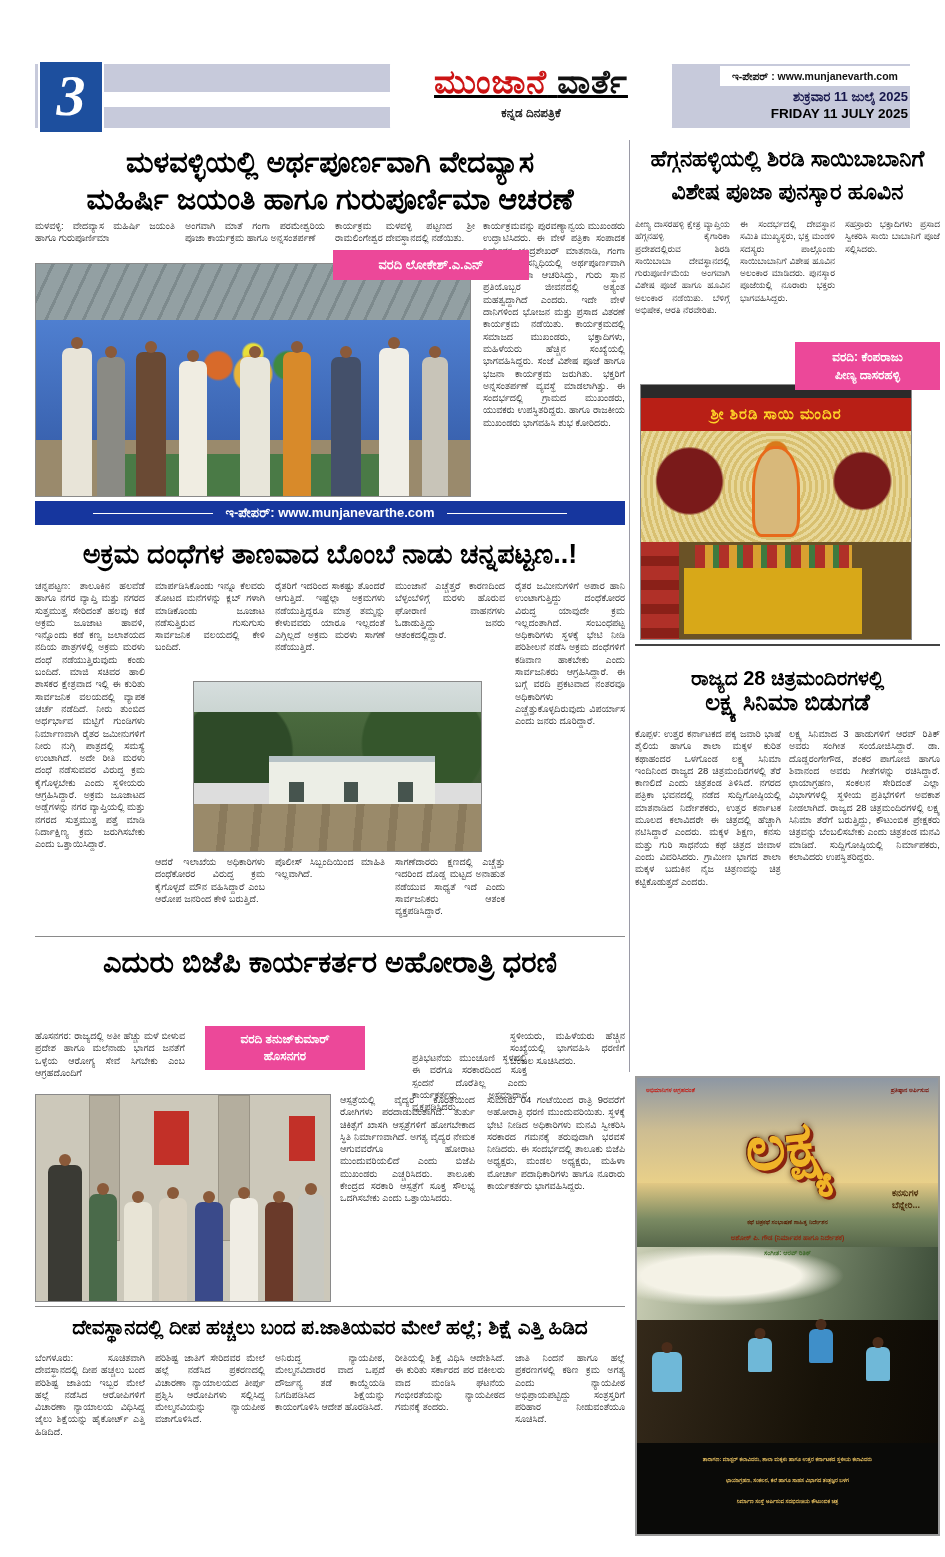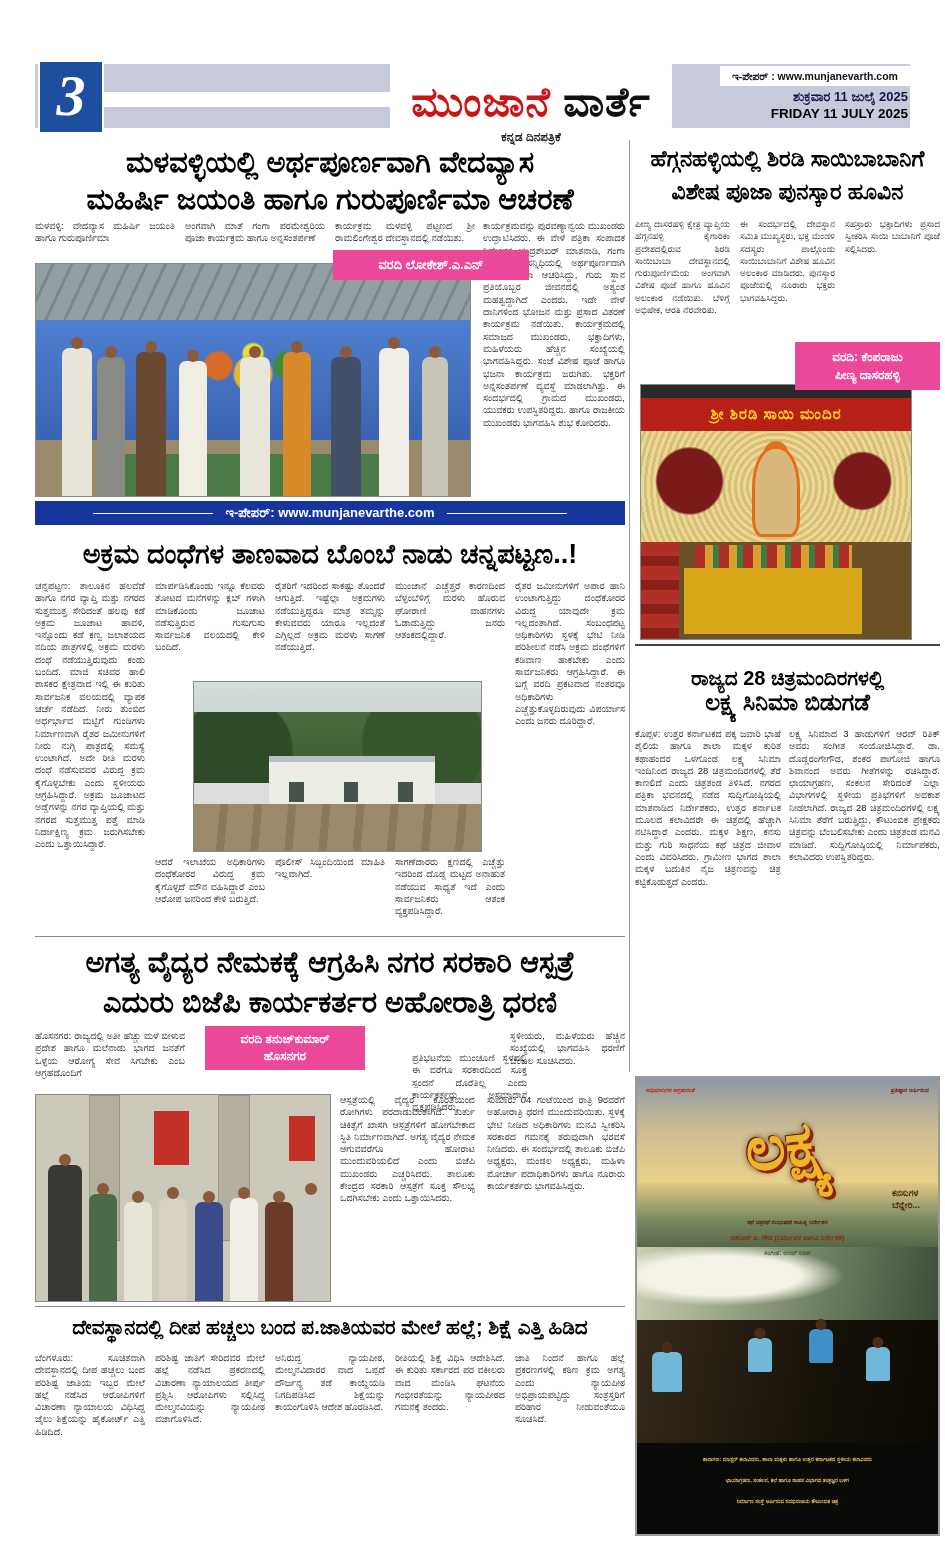--- a/index.html
+++ b/index.html
@@ -7,21 +7,21 @@
         font-family:"Liberation Sans","DejaVu Sans",sans-serif;overflow:hidden;}
   
   .band{position:absolute;left:35px;top:64px;width:875px;height:64px;background:#c7cadb;}
   .band-stripe{position:absolute;left:104px;top:92px;width:288px;height:15px;background:#ffffff;}
   .pageno{position:absolute;left:38px;top:60px;width:66px;height:74px;background:#1d4f9e;
           border:2px solid #ffffff;box-sizing:border-box;color:#fff;
           font-family:"Liberation Serif","DejaVu Serif",serif;font-weight:bold;font-style:italic;
           font-size:58px;line-height:68px;text-align:center;}
   .masthead{position:absolute;left:390px;top:57px;width:282px;height:78px;background:#ffffff;
             border-radius:8px;text-align:center;}
-  .masthead .t1{font-size:41px;font-weight:bold;letter-spacing:1px;margin-top:22px;}
+  .masthead .t1{font-size:33px;font-weight:bold;letter-spacing:1px;margin-top:6px;text-decoration:underline;}
   .masthead .red{color:#cc1414;}
   .masthead .blk{color:#111;}
   .masthead .t2{font-size:12px;font-weight:bold;color:#222;margin-top:4px;}
   .epaper-box{position:absolute;left:720px;top:66px;width:190px;height:20px;background:#fff;
               font-size:10.5px;font-weight:bold;color:#111;text-align:center;line-height:20px;overflow:hidden;}
   .date-kn{position:absolute;left:700px;top:89px;width:208px;text-align:right;
            font-size:13px;font-weight:bold;color:#15154a;}
   .date-en{position:absolute;left:700px;top:106px;width:208px;text-align:right;
            font-size:13.5px;font-weight:bold;color:#000;}
   
@@ -177,21 +177,20 @@
     <div class="p2-house">
       <div class="p2-win" style="left:12%;"></div>
       <div class="p2-win" style="left:45%;"></div>
       <div class="p2-win" style="left:78%;"></div>
     </div>
     <div class="p2-ground"></div>
   </div>
 
   <div class="rule-h" style="left:35px;top:936px;width:590px;"></div>
   <div class="hl" style="left:35px;top:942px;width:590px;height:82px;font-size:29px;line-height:40px;">
-    <div>ಅಗತ್ಯ ವೈದ್ಯರ ನೇಮಕಕ್ಕೆ ಆಗ್ರಹಿಸಿ ನಗರ ಸರಕಾರಿ ಆಸ್ಪತ್ರೆ</div>
     <div>ಎದುರು ಬಿಜೆಪಿ ಕಾರ್ಯಕರ್ತರ ಅಹೋರಾತ್ರಿ ಧರಣಿ</div>
   </div>
   <div class="col" style="left:35px;top:1030px;width:150px;height:60px;">ಹೊಸನಗರ: ರಾಜ್ಯದಲ್ಲಿ ಅತೀ ಹೆಚ್ಚು ಮಳೆ ಬೀಳುವ ಪ್ರದೇಶ ಹಾಗೂ ಮಲೆನಾಡು ಭಾಗದ ಜನತೆಗೆ ಒಳ್ಳೆಯ ಆರೋಗ್ಯ ಸೇವೆ ಸಿಗಬೇಕು ಎಂಬ ಆಗ್ರಹದೊಂದಿಗೆ</div>
   <div class="bybox" style="left:205px;top:1026px;width:160px;height:44px;font-size:12px;line-height:17px;">
     <span>ವರದಿ ತನುಜ್‌ಕುಮಾರ್</span>
     <span>ಹೊಸನಗರ</span>
   </div>
   <div class="col" style="left:380px;top:1052px;width:115px;height:60px;margin-left:32px;">ಪ್ರತಿಭಟನೆಯ ಮುಂಚೂಣಿ ಸ್ಥಳದಲ್ಲಿ ಈ ವರೆಗೂ ಸರಕಾರದಿಂದ ಸೂಕ್ತ ಸ್ಪಂದನೆ ದೊರೆತಿಲ್ಲ ಎಂದು ಕಾರ್ಯಕರ್ತರು ಅಸಮಾಧಾನ ವ್ಯಕ್ತಪಡಿಸಿದರು.</div>
   <div class="col" style="left:510px;top:1030px;width:115px;height:60px;">ಸ್ಥಳೀಯರು, ಮಹಿಳೆಯರು ಹೆಚ್ಚಿನ ಸಂಖ್ಯೆಯಲ್ಲಿ ಭಾಗವಹಿಸಿ ಧರಣಿಗೆ ಬೆಂಬಲ ಸೂಚಿಸಿದರು.</div>
 

